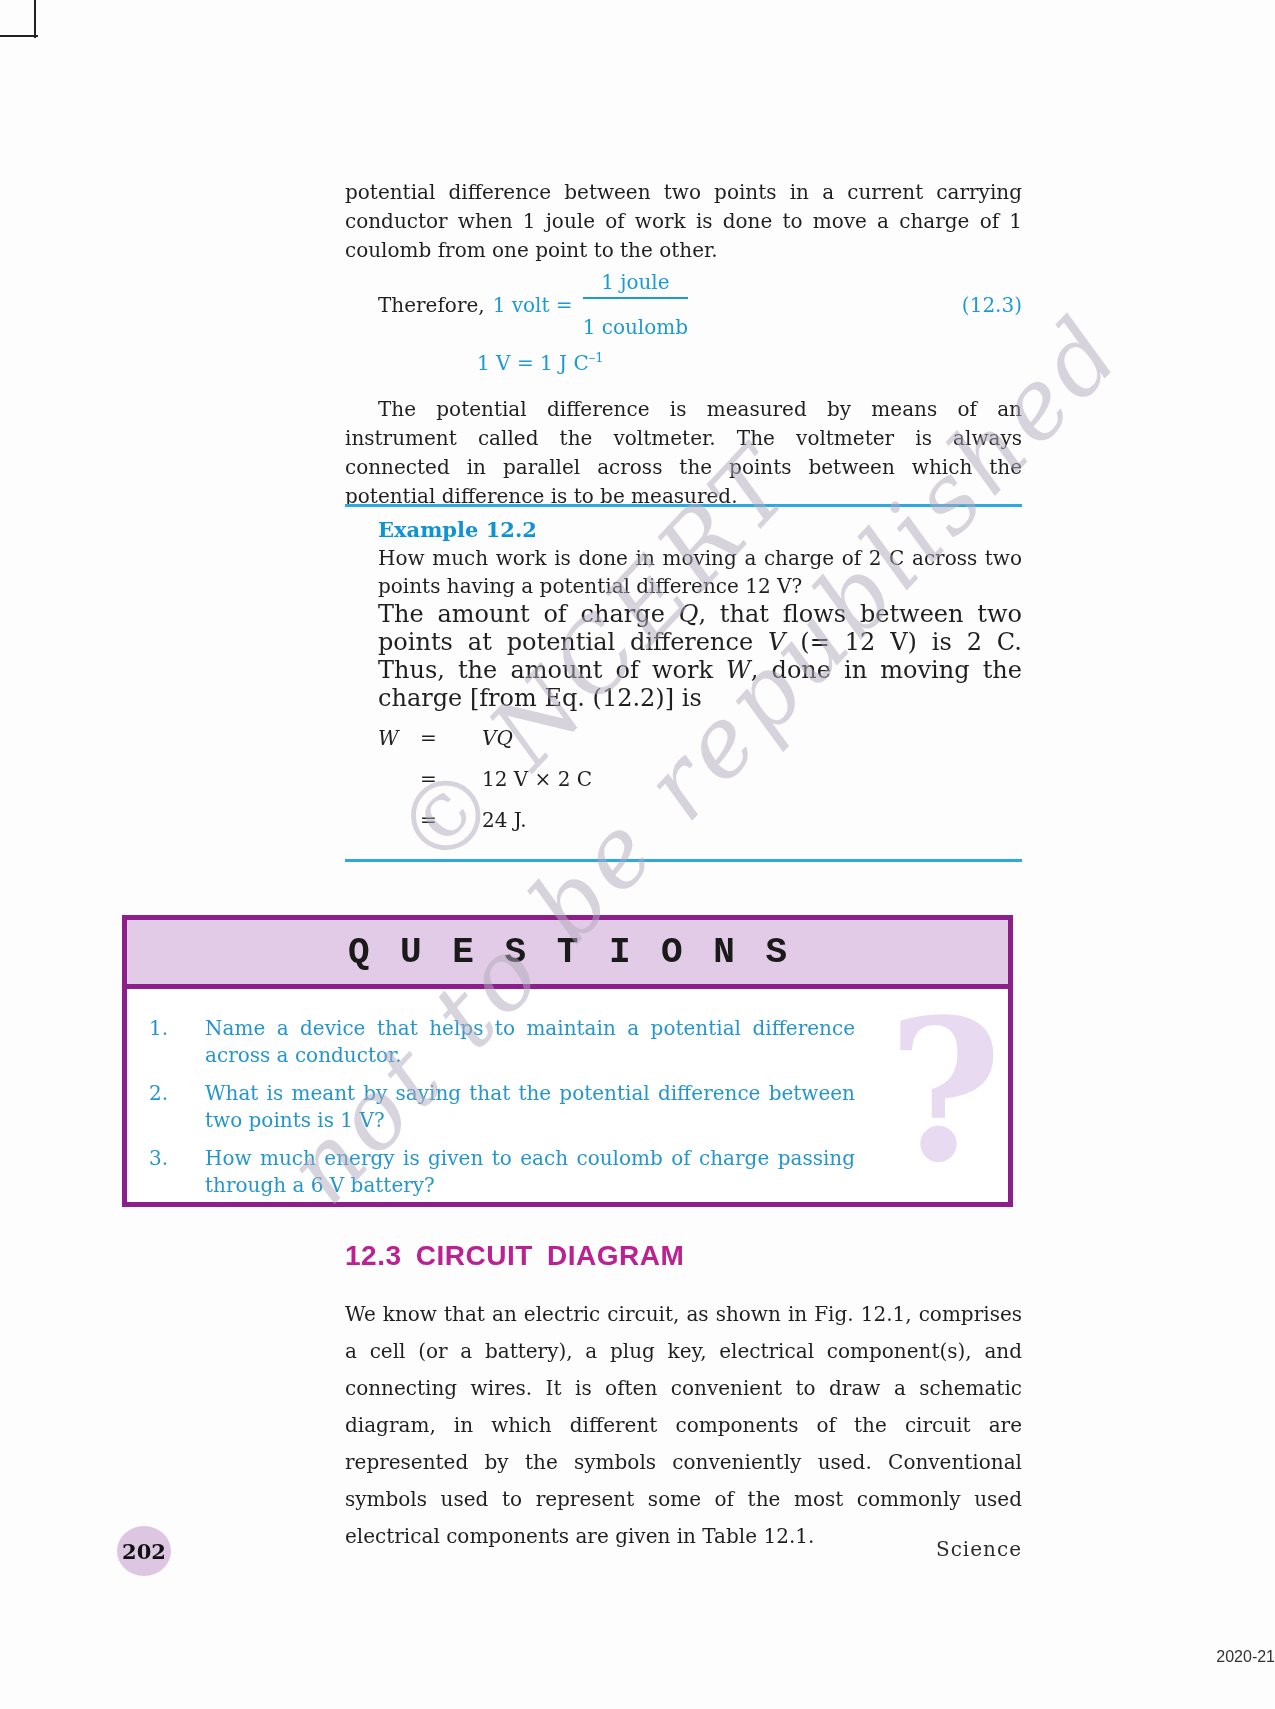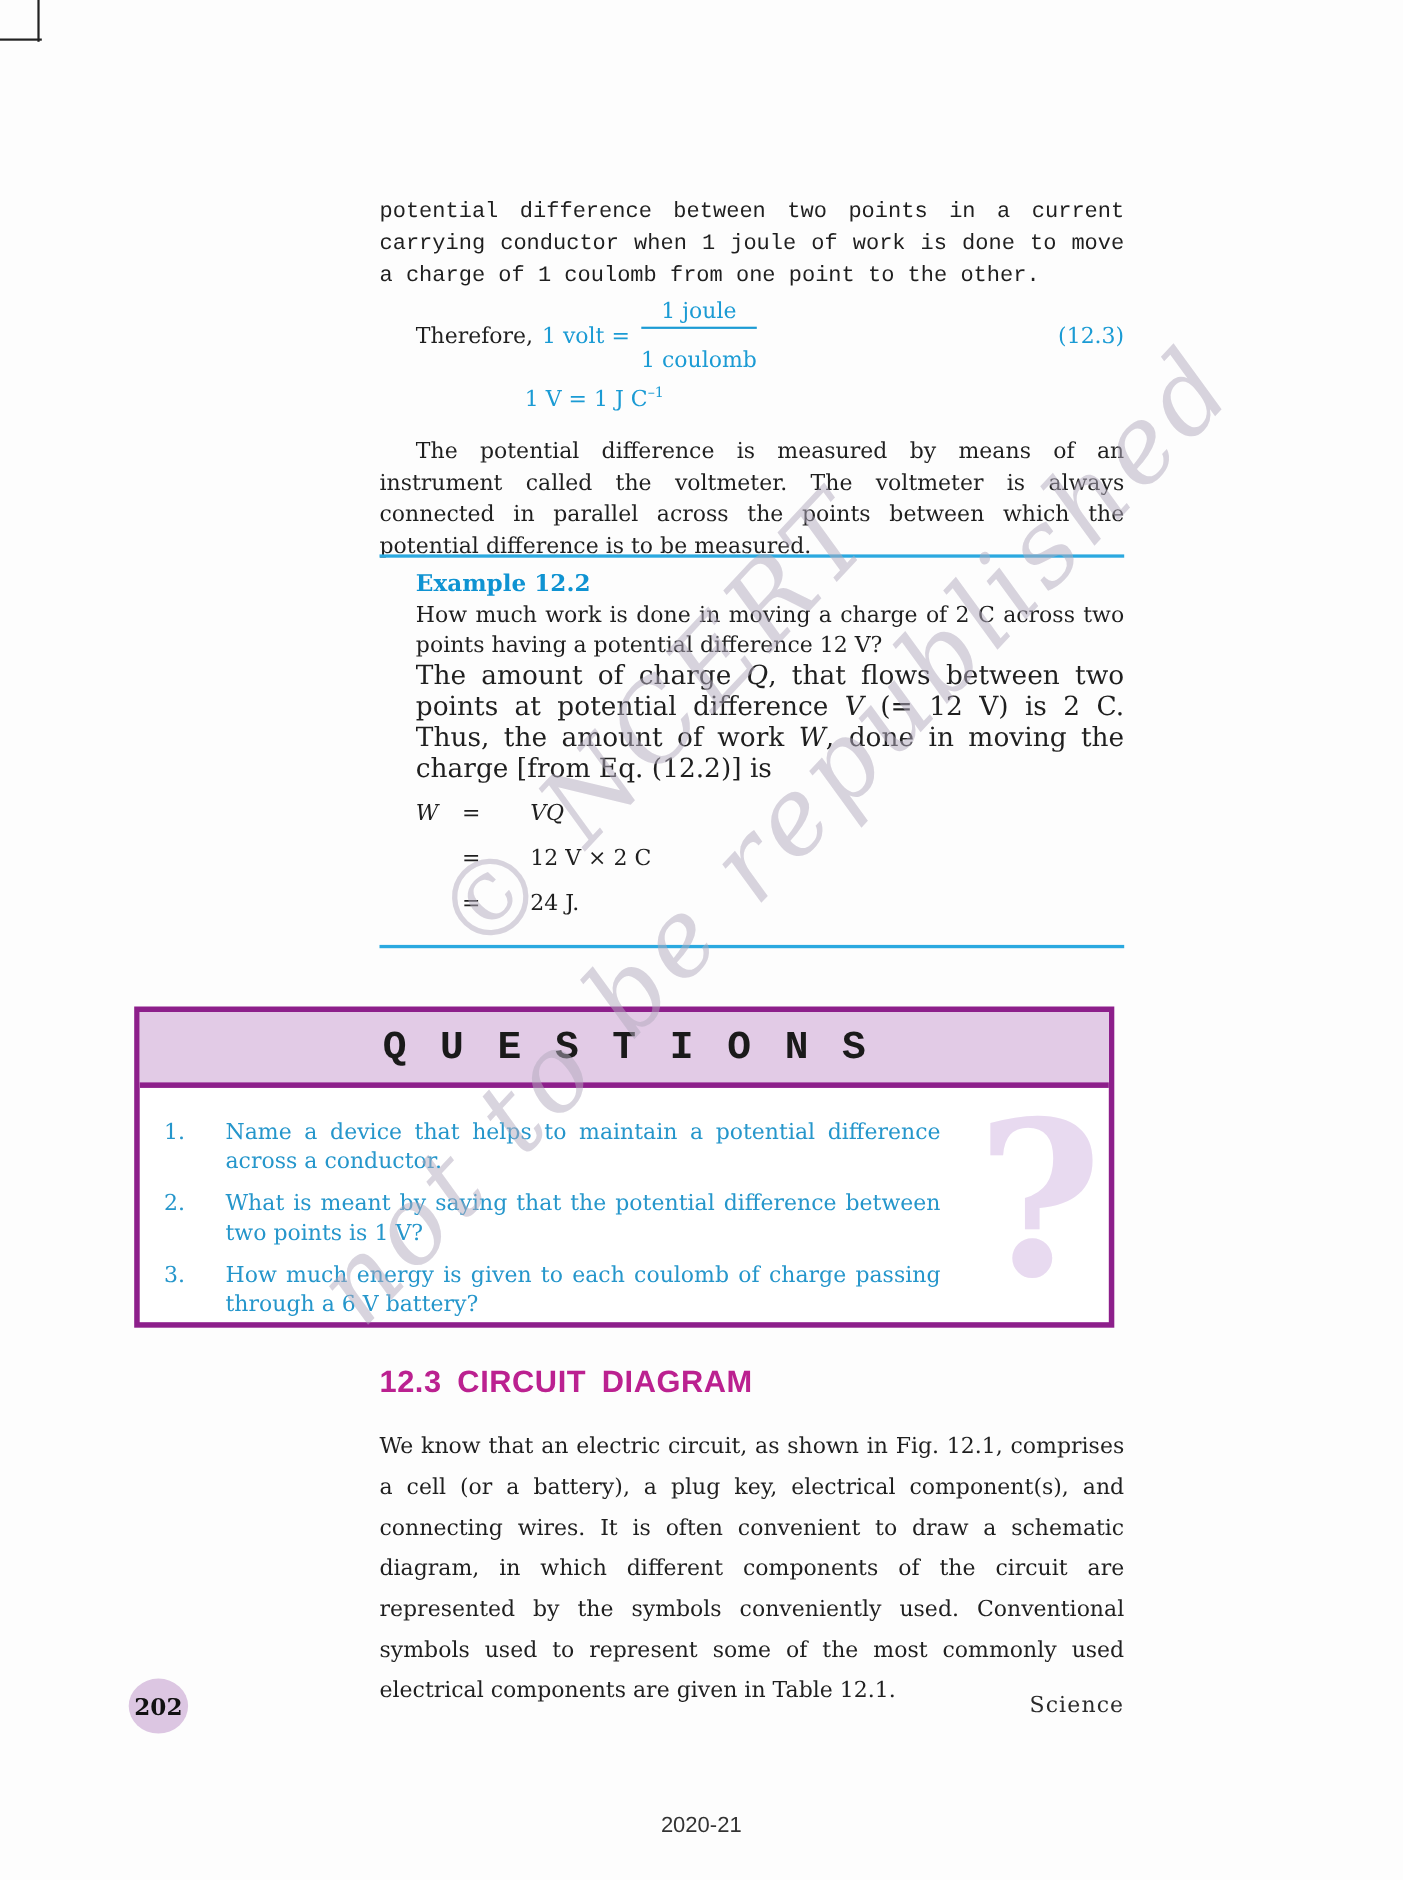--- a/index.html
+++ b/index.html
@@ -8,21 +8,21 @@
     background:#fdfdfd; overflow:hidden;
     font-family:"DejaVu Serif", serif; color:#1f1f1f;
   }
 
   
   .crop-v { position:absolute; left:34px; top:0; width:2px; height:38px; background:#222; }
   .crop-h { position:absolute; left:0; top:35px; width:38px; height:2px; background:#222; }
 
   .body-text { font-size:20px; line-height:29px; text-align:justify; margin:0; }
 
-  .para1 { position:absolute; left:345px; top:178px; width:677px;font-family:Liberation Mono, monospace; }
+  .para1 { position:absolute; left:345px; top:178px; width:677px; }
   .para2 { position:absolute; left:345px; top:395px; width:677px; text-indent:33px; }
 
   .blue  { color:#1b9bd4; }
   .blue-bold { color:#0f93d2; font-weight:bold; }
 
   .eq-row {
     position:absolute; left:345px; top:270px; width:677px;
     display:flex; align-items:center; font-size:20px;
   }
   .eq-row .therefore { margin-left:33px; }
@@ -83,22 +83,22 @@
   }
   .section-para { position:absolute; left:345px; top:1296px; width:677px; line-height:37px; }
 
   .page-badge {
     position:absolute; left:117px; top:1526px; width:54px; height:50px;
     border-radius:50%; background:#dcc6e2; display:flex; align-items:center;
     justify-content:center; font-size:21px; font-weight:bold; color:#111;
   }
   .footer-science { position:absolute; right:253px; top:1537px; font-size:20px; color:#2b2b2b; letter-spacing:1px; }
   .footer-year {
-    position:absolute; left:0; right:0; top:1648px; text-align:center;
-    font-size:20px; font-family:"Liberation Sans", sans-serif; color:#333;
+    position:absolute; left:0; right:0; top:1648px; text-align:right;
+    font-size:16px; font-family:"Liberation Sans", sans-serif; color:#333;
   }
 
   .watermark {
     position:absolute; left:-120px; top:560px; width:1540px;
     transform:rotate(-47deg); text-align:center; font-style:italic;
     font-size:96px; line-height:1.55; color:#b3abbe; opacity:0.5;
     letter-spacing:6px; pointer-events:none; z-index:40;
   }
 </style>
 </head>

